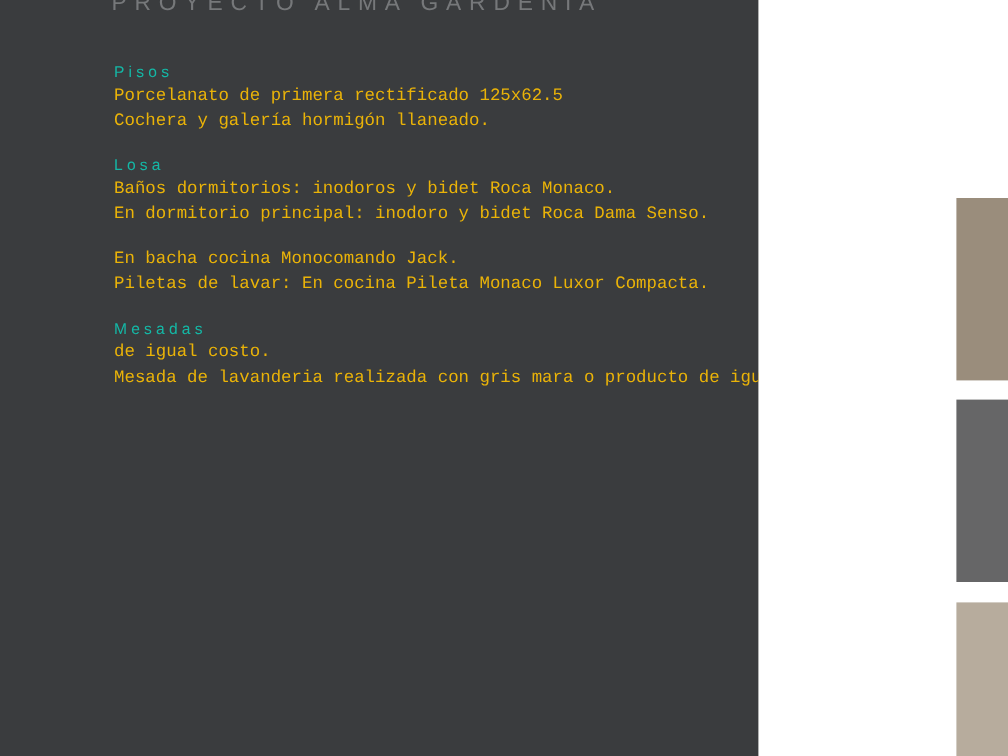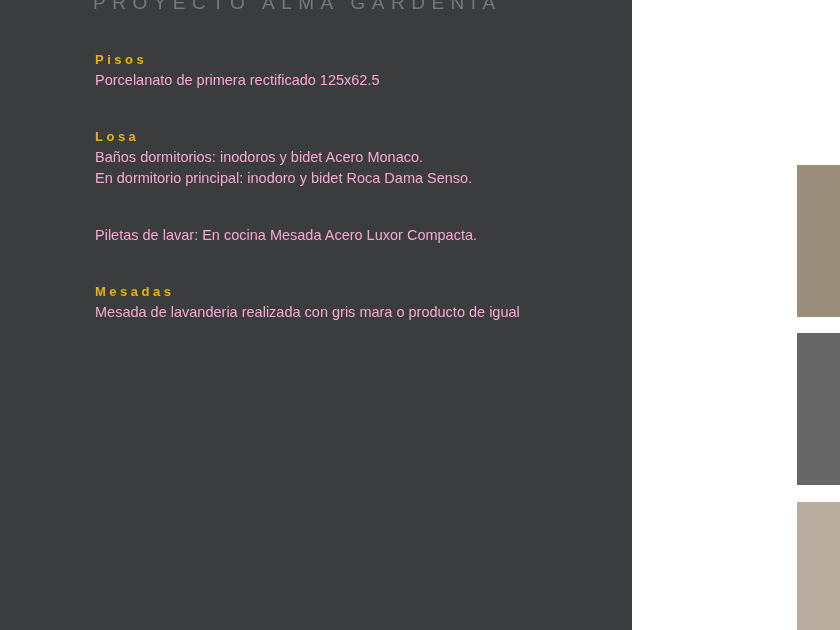--- a/index.html
+++ b/index.html
@@ -31,35 +31,36 @@
     position: relative;
     top: -9px;
     margin: 0 0 0 -2px;
     font-size: 19px;
     line-height: 23px;
     font-weight: 400;
     letter-spacing: 6.5px;
     color: #76787a;
     white-space: nowrap;
   }
-  .section { margin-top: 36px; }
+  .section { margin-top: 16px; }
   .section:first-of-type { margin-top: 27px; }
   .section-heading {
     font-size: 13px;
     line-height: 20px;
-    font-weight: 700;
+    font-weight: 400;
     letter-spacing: 3.5px;
-    color: #eab308;
+    color: #14b8a6;
   }
   .spec-line {
     font-size: 14.5px;
     line-height: 21px;
     font-weight: 400;
-    color: #f9a8d4;
+    color: #eab308;
     white-space: nowrap;
+    font-family: Liberation Mono, monospace;
   }
   .swatch {
     position: absolute;
     left: 797px;
     width: 43px;
   }
   .swatch-1 { top: 165px; height: 152px; }
   .swatch-2 { top: 333px; height: 152px; }
   .swatch-3 { top: 502px; height: 128px; }
 </style>
@@ -67,31 +68,34 @@
 <body>
 
 <div class="page">
   <div class="dark-panel">
     <div class="content">
       <h1 class="doc-title">PROYECTO ALMA GARDENIA</h1>
       <div id="sections">
           <div class="section">
             <div class="section-heading">Pisos</div>
             <div class="spec-line">Porcelanato de primera rectificado 125x62.5</div>
+            <div class="spec-line">Cochera y galería hormigón llaneado.</div>
           </div>
           <div class="section">
             <div class="section-heading">Losa</div>
-            <div class="spec-line">Baños dormitorios: inodoros y bidet Acero Monaco.</div>
+            <div class="spec-line">Baños dormitorios: inodoros y bidet Roca Monaco.</div>
             <div class="spec-line">En dormitorio principal: inodoro y bidet Roca Dama Senso.</div>
           </div>
           <div class="section">
-            <div class="spec-line">Piletas de lavar: En cocina Mesada Acero Luxor Compacta.</div>
+            <div class="spec-line">En bacha cocina Monocomando Jack.</div>
+            <div class="spec-line">Piletas de lavar: En cocina Pileta Monaco Luxor Compacta.</div>
           </div>
           <div class="section">
             <div class="section-heading">Mesadas</div>
+            <div class="spec-line">de igual costo.</div>
             <div class="spec-line">Mesada de lavanderia realizada con gris mara o producto de igual</div>
           </div>
         </div>
     </div>
   </div>
   <div id="swatches">
       <div class="swatch swatch-1" style="background: rgb(154, 141, 124);"></div>
       <div class="swatch swatch-2" style="background: rgb(102, 102, 103);"></div>
       <div class="swatch swatch-3" style="background: rgb(183, 172, 157);"></div>
     </div>

